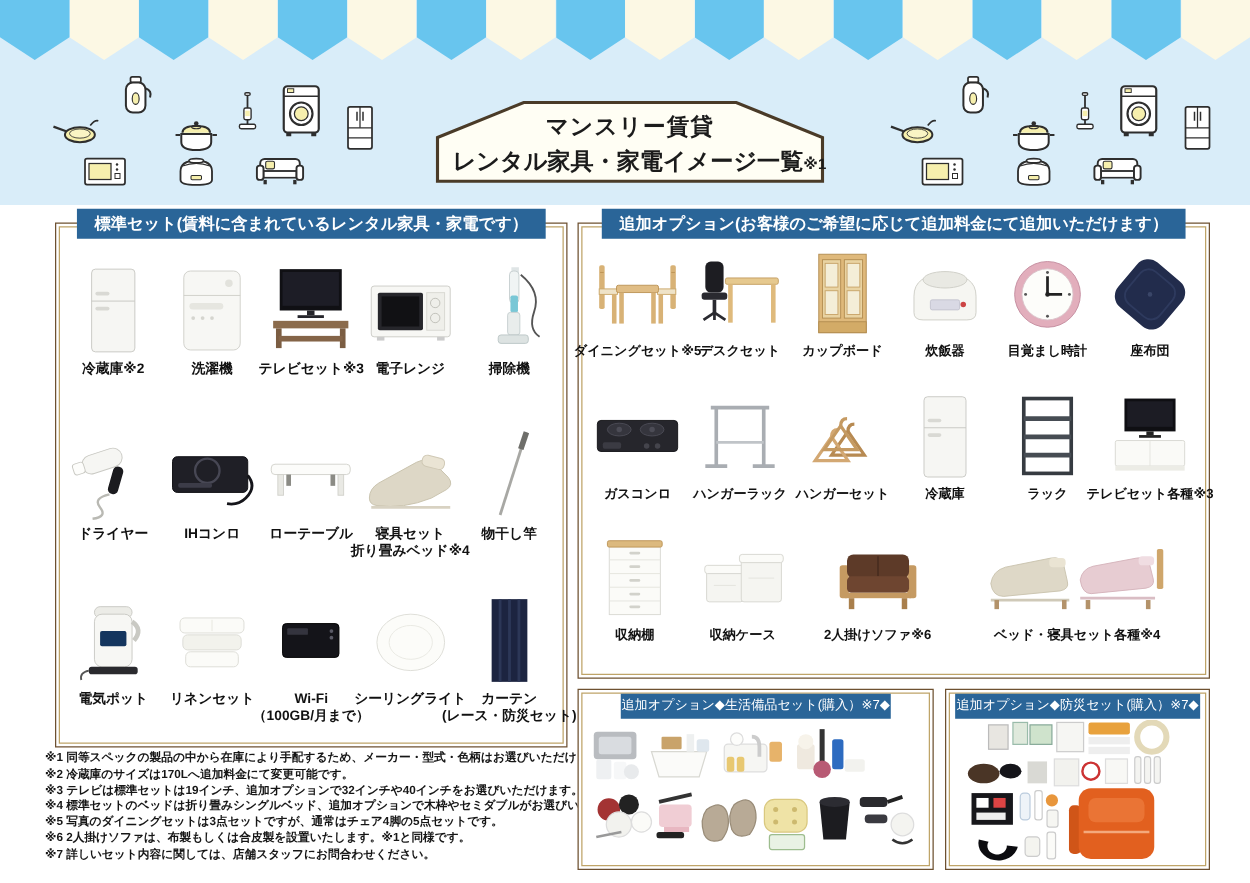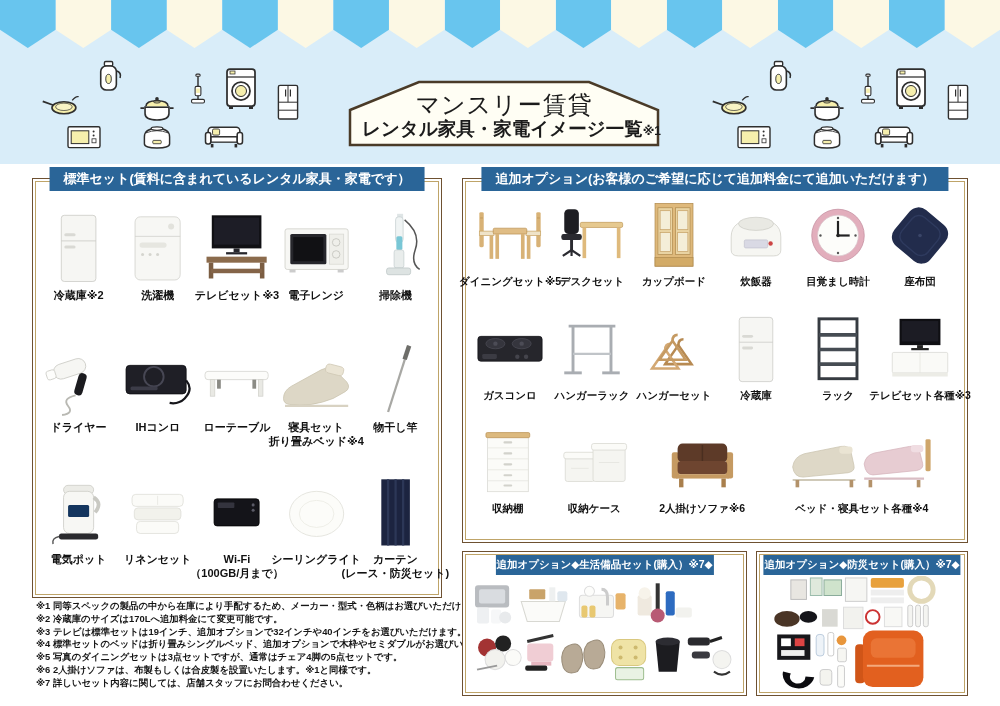--- a/index.html
+++ b/index.html
@@ -15,30 +15,30 @@
 
   .decor{position:absolute;width:282px;height:108px;top:52px}
   #decorL{left:28px}
   #decorR{left:698px}
   .dic{position:absolute;display:block}
   .dic svg{width:100%;height:100%}
 
   
   .plaque{position:absolute;left:347px;top:78px;width:314px;height:70px}
   .plaque > svg{position:absolute;inset:0;width:100%;height:100%}
-  .plaque .t1{position:absolute;left:0;right:0;top:11px;text-align:center;font-size:24px;font-weight:normal;color:#1b1b1b;letter-spacing:1px}
+  .plaque .t1{position:absolute;left:0;right:0;top:11px;text-align:center;font-size:18px;font-weight:bold;color:#1b1b1b;letter-spacing:1px}
   .plaque .t2{position:absolute;left:0;right:0;top:38px;text-align:right;font-size:18.5px;font-weight:bold;color:#1b1b1b}
   .plaque .note{font-size:12px;font-weight:bold}
 
   
   .panel{position:absolute;background:#fff;border:1px solid #6e5131}
   .panel .inner{position:absolute;inset:2px;border:1px solid #bfa468;pointer-events:none}
   .phead{position:absolute;top:-12px;left:50%;transform:translateX(-50%);background:#2a6598;color:#fff;font-weight:bold;font-size:13px;line-height:1;padding:5px 14px 6px;white-space:nowrap;z-index:2}
 
-  #stdPanel{left:32px;top:178px;width:410px;height:420px}
+  #stdPanel{left:44px;top:178px;width:410px;height:420px}
   #addPanel{left:462px;top:178px;width:506px;height:365px}
 
   .rows{position:absolute;inset:0;display:flex;flex-direction:column;padding:18px 6px 4px}
   .row{flex:1;display:flex;align-items:flex-start}
   .cell{flex:1;display:flex;flex-direction:column;align-items:center;min-width:0}
   .cell .img{width:100%;display:flex;align-items:flex-end;justify-content:center;padding:2px 2px 3px}
   #stdPanel .img{height:92px}
   #addPanel .img{height:78px}
   .img svg{height:100%;width:100%}
   .lbl{font-size:11px;font-weight:bold;color:#111;text-align:center;line-height:1.25;white-space:nowrap}
@@ -48,21 +48,21 @@
   #addRow3 .cell:nth-child(3){flex:1.4}
   #addRow3 .cell:nth-child(4){flex:2.3}
 
   
   #footnotes{position:absolute;left:36px;top:600px;width:452px}
   .fn{font-size:9.4px;font-weight:bold;color:#161616;line-height:1.36;white-space:nowrap}
 
   
   #lifeBox{left:462px;top:551px;width:285px;height:145px}
   #disBox{left:756px;top:551px;width:212px;height:145px}
-  .bhead{position:absolute;top:3px;left:50%;transform:translateX(-50%);background:#2a6598;color:#fff;font-weight:bold;font-size:10.5px;line-height:1;padding:4px 1px 5px;white-space:nowrap;z-index:2}
+  .bhead{position:absolute;top:3px;left:50%;transform:translateX(-50%);background:#2a6598;color:#fff;font-weight:normal;font-size:10.5px;line-height:1;padding:4px 1px 5px;white-space:nowrap;z-index:2}
   .collage{position:absolute;left:6px;right:6px;top:24px;bottom:4px}
   .collage svg{width:100%;height:100%}
 </style>
 </head>
 <body>
 
 <div class="band">
   <div class="awning">
     <i></i>
       <i></i>

